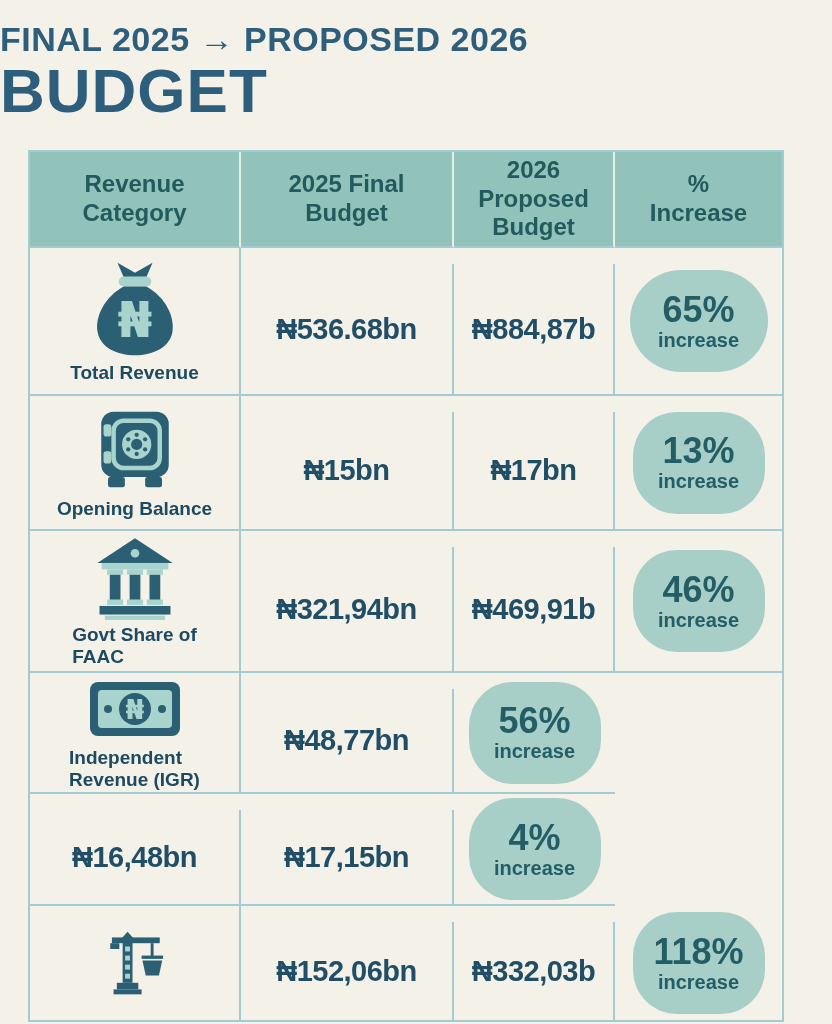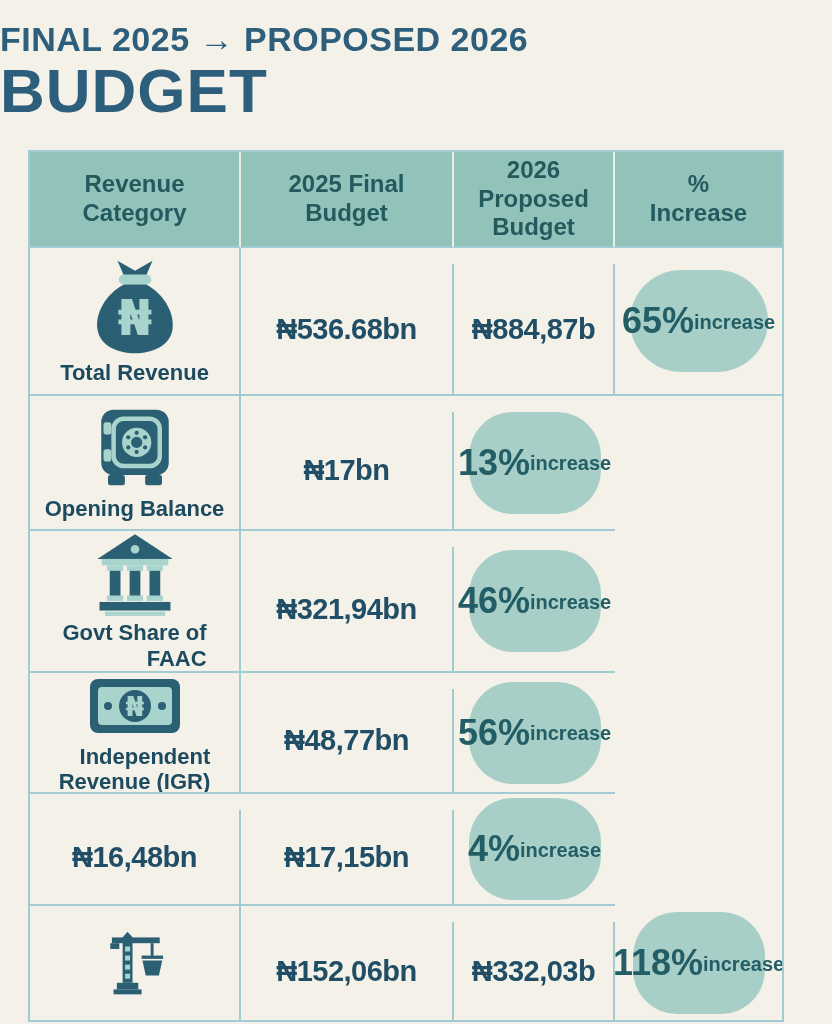--- a/index.html
+++ b/index.html
@@ -58,32 +58,32 @@
     background:var(--header-bg);
     border-right:2px solid #e9eee4;
     color:var(--header-text);
     font-size:24px;font-weight:700;line-height:1.2;
     text-align:center;white-space:pre-line;
   }
   .trow.header .hcell:last-child{border-right:none;}
   .catcell{flex-direction:column;gap:3px;padding:8px 4px;}
   .cat-label{
     color:var(--label-text);
-    font-size:22px;font-weight:700;line-height:1.15;
-    text-align:right;white-space:pre-line;
+    font-size:19px;font-weight:700;line-height:1.15;
+    text-align:left;white-space:pre-line;
   }
   .numcell{
     font-size:29px;font-weight:800;color:var(--cell-text);
     letter-spacing:-.5px;
     margin-top:16px;
   }
   .pill{
     width:132px;min-height:102px;border-radius:44px;
     background:var(--pill-bg);
-    display:flex;flex-direction:row;align-items:center;justify-content:center;
+    display:flex;flex-direction:column;align-items:center;justify-content:center;
     color:var(--pill-text);
   }
   .trow.r0 .pill{border-radius:52px;width:138px;}
   .pill .pct{font-size:36px;font-weight:800;line-height:1;}
   .pill .inc{font-size:20px;font-weight:700;line-height:1.1;margin-top:1px;}
   .icon svg{display:block;}
   .ic-dark{fill:var(--icon-dark);}
   .ic-light{fill:var(--icon-light);}
   .ic-stroke{stroke:var(--icon-light);fill:none;}
   .naira-glyph{font-family:"DejaVu Sans",sans-serif;font-weight:bold;}
@@ -147,20 +147,21 @@
           <circle class="ic-dark" cx="34" cy="39.5" r="1.9"></circle>
           <circle class="ic-dark" cx="34" cy="30.5" r="1.9"></circle>
           <rect class="ic-light" x="12" y="17" width="7" height="11" rx="2.5"></rect>
           <rect class="ic-light" x="12" y="41" width="7" height="11" rx="2.5"></rect>
           <rect class="ic-dark" x="16" y="64" width="15" height="9" rx="2"></rect>
           <rect class="ic-dark" x="49" y="64" width="15" height="9" rx="2"></rect>
         </svg>
       </span>
       <span class="cat-label">Opening Balance</span>
     </div>
+    <div class="cell numcell">₦15bn</div>
     <div class="cell numcell">₦17bn</div>
     <div class="cell">
       <div class="pill">
         <span class="pct">13%</span>
         <span class="inc">increase</span>
       </div>
     </div>
   </div>
 
   <div class="trow r2">
@@ -180,20 +181,21 @@
           <rect class="ic-dark" x="53.5" y="37" width="10" height="25"></rect>
           <rect class="ic-light" x="51" y="60" width="15" height="5"></rect>
           <rect class="ic-dark" x="7" y="66" width="66" height="8"></rect>
           <rect class="ic-light" x="12" y="75" width="56" height="4"></rect>
         </svg>
       </span>
       <span class="cat-label">Govt Share of
 FAAC</span>
     </div>
     <div class="cell numcell">₦321,94bn</div>
+    <div class="cell numcell">₦469,91b</div>
     <div class="cell">
       <div class="pill">
         <span class="pct">46%</span>
         <span class="inc">increase</span>
       </div>
     </div>
   </div>
 
   <div class="trow r3">
     <div class="cell catcell">

